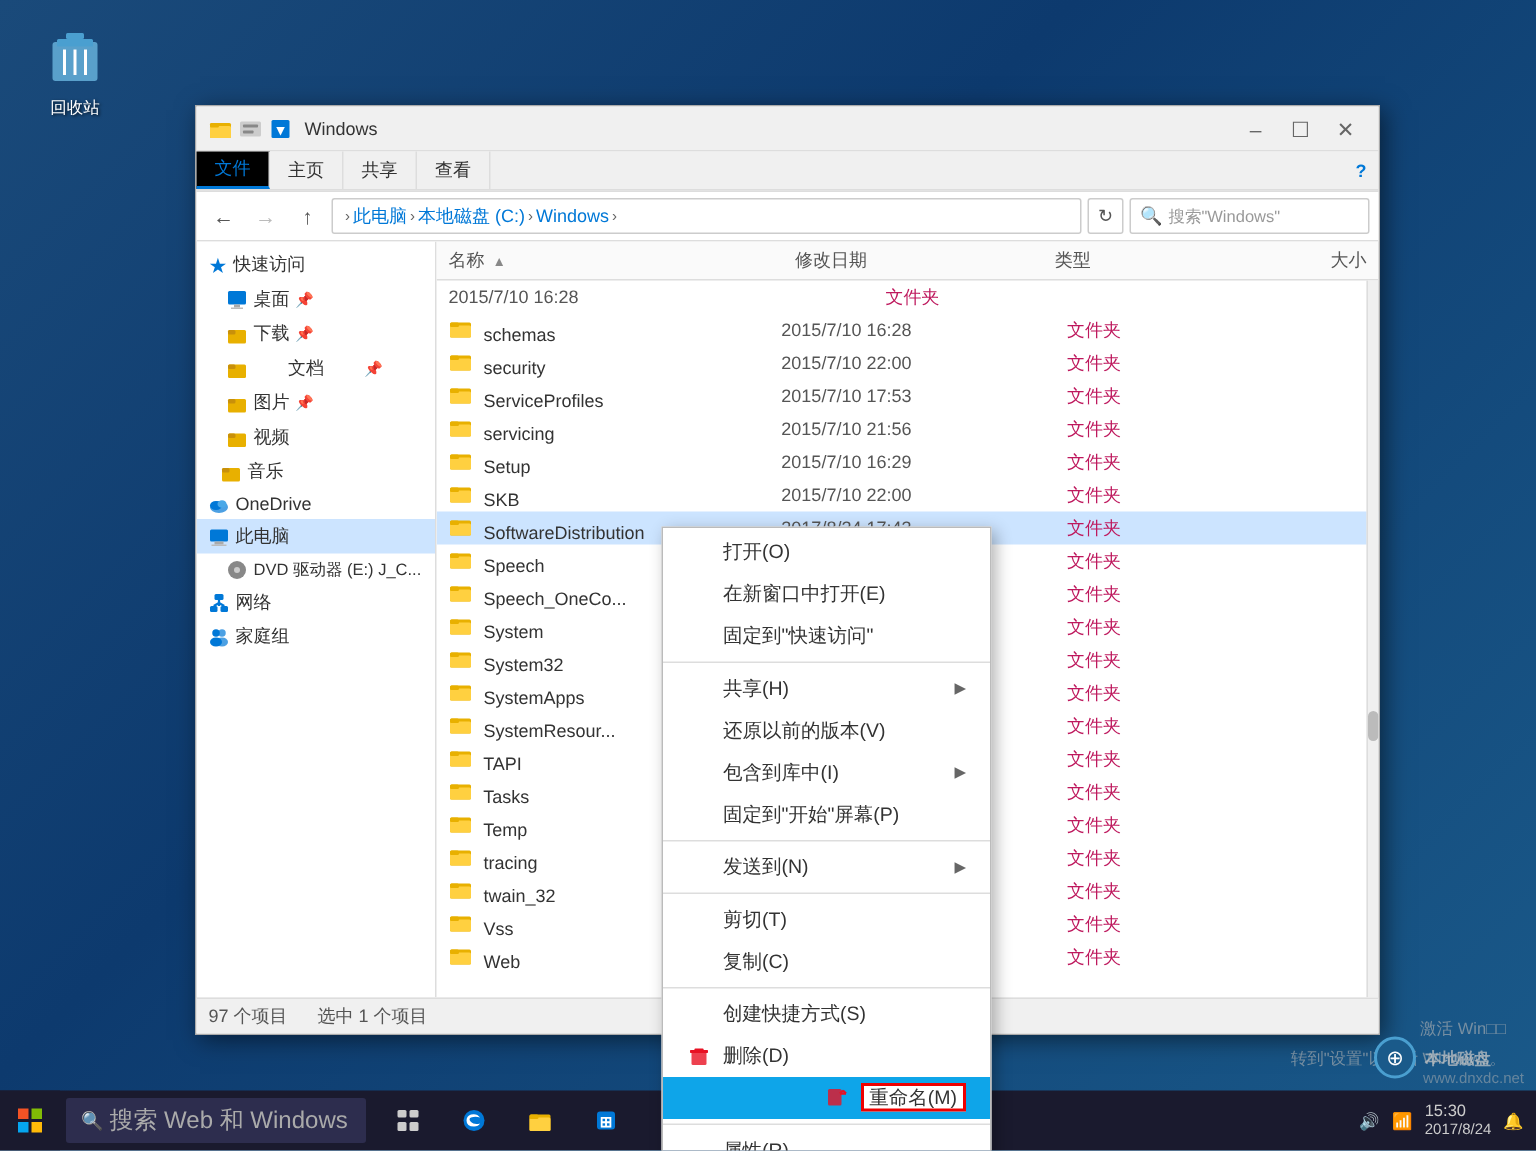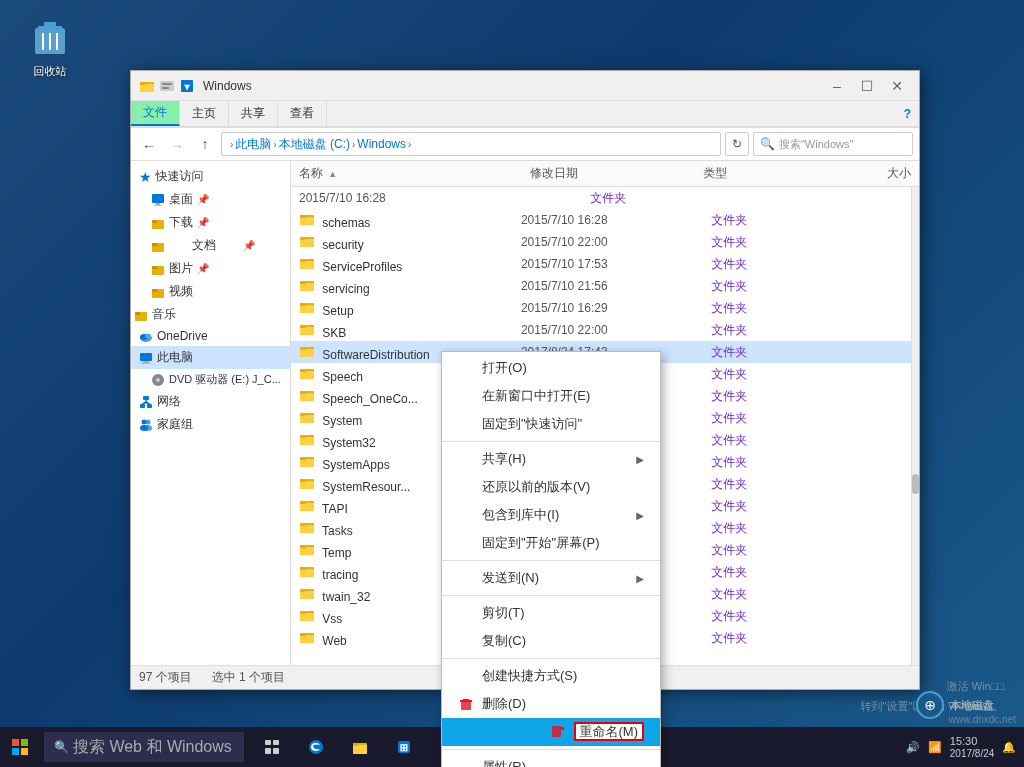--- a/index.html
+++ b/index.html
@@ -169,21 +169,21 @@
     .ribbon-tab {
       padding: 0 12px;
       display: flex;
       align-items: center;
       cursor: pointer;
       font-size: 12px;
       color: #333;
       border-right: 1px solid #ddd;
     }
     .ribbon-tab.active {
-      background: #86efac;
+      background: #000000;
       border-bottom: 2px solid #0078d7;
       color: #0078d7;
     }
     .ribbon-question {
       margin-left: auto;
       padding: 0 8px;
       display: flex;
       align-items: center;
       color: #0078d7;
       font-weight: bold;
@@ -322,21 +322,21 @@
     }
     .file-row.selected { background: #cce4ff; }
     .file-icon {
       width: 16px;
       height: 16px;
       margin-right: 4px;
       flex-shrink: 0;
     }
     .file-name { flex: 2; overflow: hidden; text-overflow: ellipsis; white-space: nowrap; }
     .file-date { flex: 1.5; color: #555; white-space: nowrap; }
-    .file-type { flex: 1; color: #6d28d9; margin-left: 24px; }
+    .file-type { flex: 1; color: #be185d; margin-left: 24px; }
     .file-size { flex: 0.8; color: #555; text-align: right; }
 
     
     .status-bar {
       height: 24px;
       background: #f0f0f0;
       border-top: 1px solid #ddd;
       display: flex;
       align-items: center;
       padding: 0 8px;
@@ -529,21 +529,21 @@
           <span>图片</span>
           <span class="pin-icon">📌</span>
         </div>
         <div class="sidebar-item" style="padding-left:20px;">
           <svg width="14" height="14" viewBox="0 0 14 14">
               <rect x="1" y="4" width="12" height="9" rx="1" fill="#e8b000"></rect>
               <rect x="1" y="4" width="5" height="3" rx="1" fill="#c8900a"></rect>
             </svg>
           <span>视频</span>
         </div>
-        <div class="sidebar-item" style="padding-left:3px;">
+        <div class="sidebar-item" style="padding-left:16px;">
           <svg width="14" height="14" viewBox="0 0 14 14">
               <rect x="1" y="4" width="12" height="9" rx="1" fill="#e8b000"></rect>
               <rect x="1" y="4" width="5" height="3" rx="1" fill="#c8900a"></rect>
             </svg>
           <span>音乐</span>
         </div>
         <div class="sidebar-item">
           <svg width="14" height="14" viewBox="0 0 14 14">
               <ellipse cx="7" cy="9" rx="6" ry="4" fill="#0078d7" opacity="0.7"></ellipse>
               <ellipse cx="5" cy="8" rx="4" ry="3" fill="#0078d7"></ellipse>

